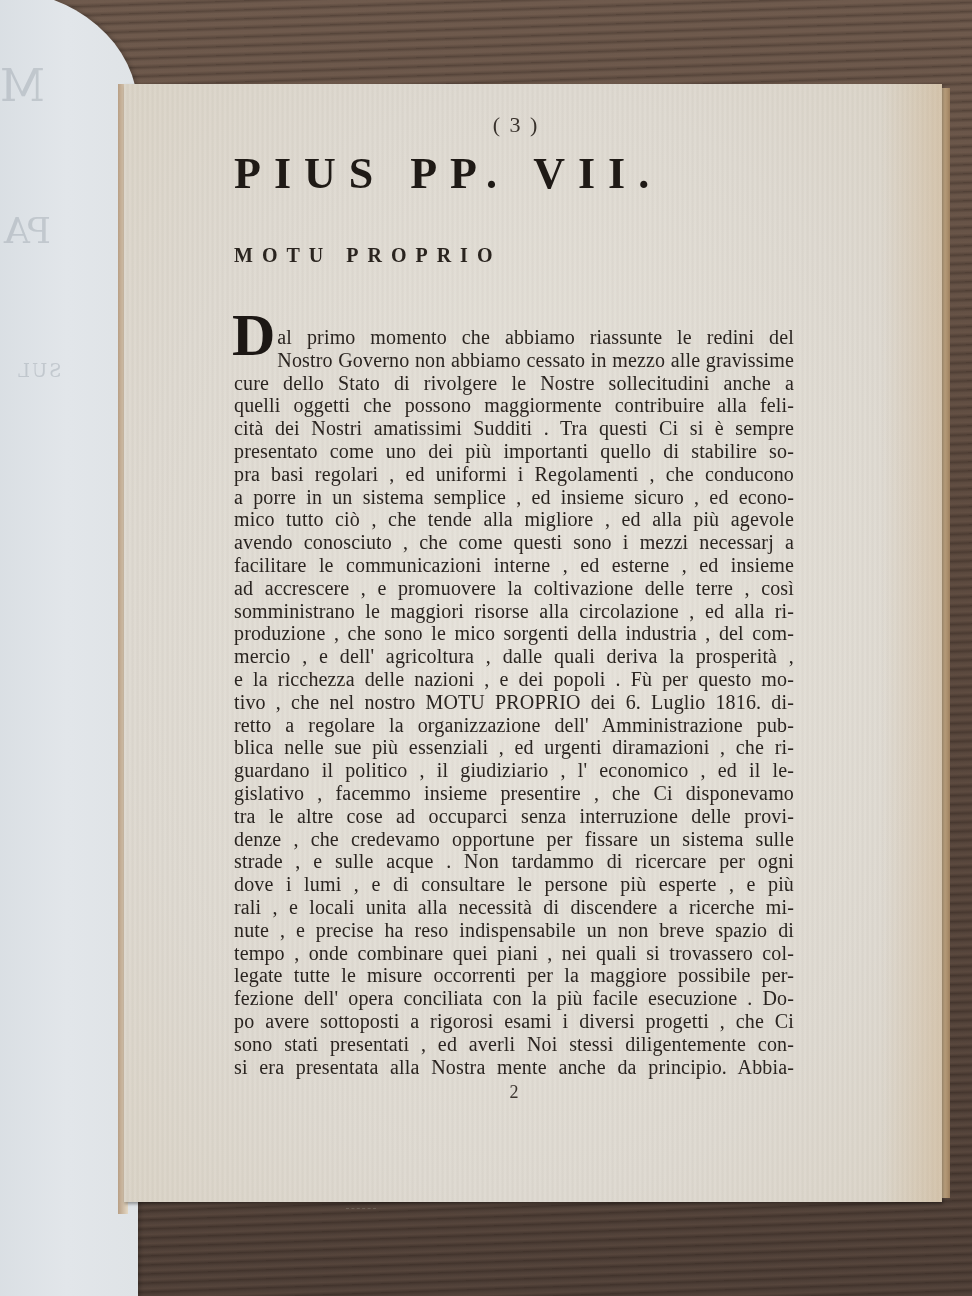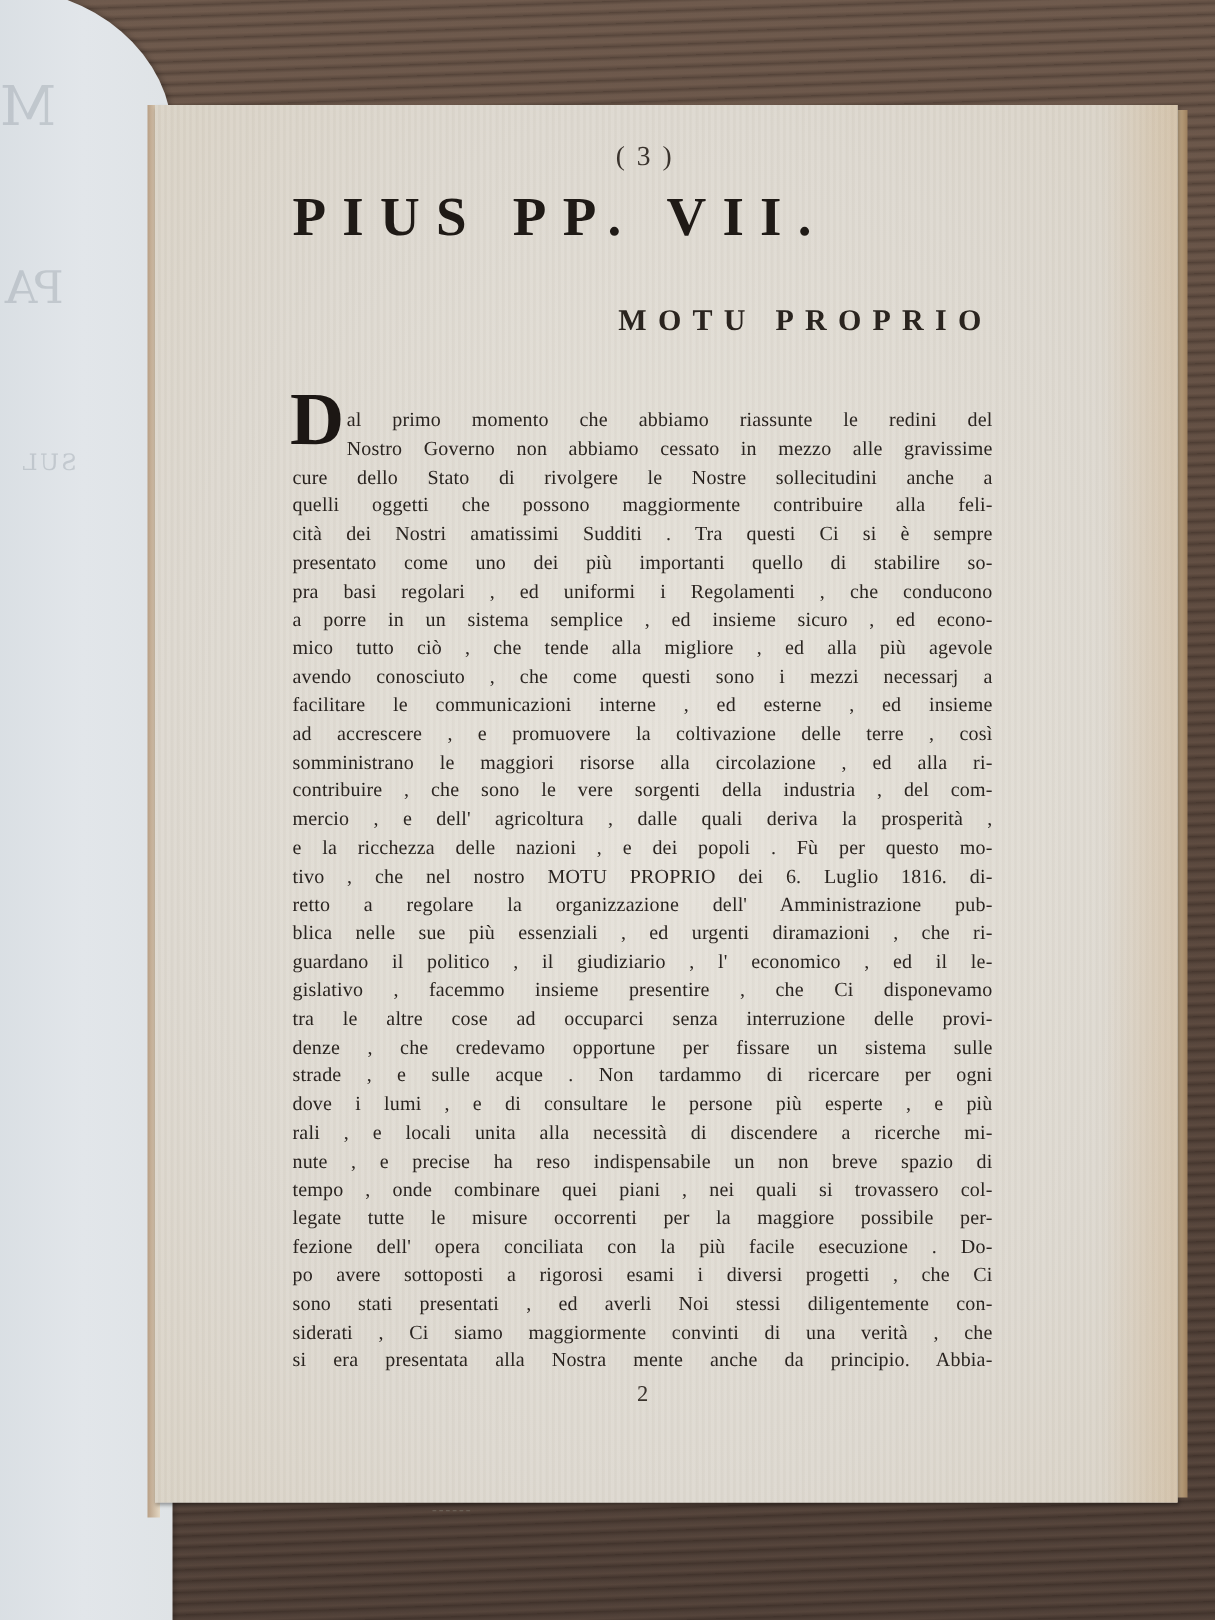--- a/index.html
+++ b/index.html
@@ -52,26 +52,26 @@
   }
   .page-number {
     text-align: center; font-size: 22px; letter-spacing: 2px; margin: 0; height: 30px;
     color: #3a332d; position: relative; left: 2px;
   }
   .title {
     text-align: left; font-size: 44px; font-weight: bold; letter-spacing: 13px;
     margin: 6px 0 0 0; color: #1f1a16; height: 56px;
   }
   .subtitle {
-    text-align: right; font-size: 24px; font-weight: bold; letter-spacing: 9px;
+    text-align: left; font-size: 20px; font-weight: bold; letter-spacing: 9px;
     margin: 40px 0 16px 0; color: #2a241f; height: 30px;
   }
   .body-text { margin-top: 52px; }
   .line {
-    display: block; font-size: 16px; line-height: 22.8px; height: 22.8px;
+    display: block; font-size: 20px; line-height: 22.8px; height: 22.8px;
     white-space: nowrap; text-align: justify; text-align-last: justify;
     letter-spacing: 0.15px;
   }
   .line.first { padding-left: 0; }
   .dropcap {
     float: left; font-size: 60px; line-height: 46px; height: 46px;
     font-weight: bold; margin: -14px 2px 0 -2px; color: #1c1714;
   }
   .line.last { text-align-last: justify; }
   .signature {
@@ -110,38 +110,37 @@
       <span class="line">quelli oggetti che possono maggiormente contribuire alla feli-</span>
       <span class="line">cità dei Nostri amatissimi Sudditi . Tra questi Ci si è sempre</span>
       <span class="line">presentato come uno dei più importanti quello di stabilire so-</span>
       <span class="line">pra basi regolari , ed uniformi i Regolamenti , che conducono</span>
       <span class="line">a porre in un sistema semplice , ed insieme sicuro , ed econo-</span>
       <span class="line">mico tutto ciò , che tende alla migliore , ed alla più agevole</span>
       <span class="line">avendo conosciuto , che come questi sono i mezzi necessarj a</span>
       <span class="line">facilitare le communicazioni interne , ed esterne , ed insieme</span>
       <span class="line">ad accrescere , e promuovere la coltivazione delle terre , così</span>
       <span class="line">somministrano le maggiori risorse alla circolazione , ed alla ri-</span>
-      <span class="line">contribuire , che sono le vere sorgenti della industria , del com-</span>
+      <span class="line">produzione , che sono le mico sorgenti della industria , del com-</span>
       <span class="line">mercio , e dell' agricoltura , dalle quali deriva la prosperità ,</span>
       <span class="line">e la ricchezza delle nazioni , e dei popoli . Fù per questo mo-</span>
       <span class="line">tivo , che nel nostro MOTU PROPRIO dei 6. Luglio 1816. di-</span>
       <span class="line">retto a regolare la organizzazione dell' Amministrazione pub-</span>
       <span class="line">blica nelle sue più essenziali , ed urgenti diramazioni , che ri-</span>
       <span class="line">guardano il politico , il giudiziario , l' economico , ed il le-</span>
       <span class="line">gislativo , facemmo insieme presentire , che Ci disponevamo</span>
       <span class="line">tra le altre cose ad occuparci senza interruzione delle provi-</span>
       <span class="line">denze , che credevamo opportune per fissare un sistema sulle</span>
       <span class="line">strade , e sulle acque . Non tardammo di ricercare per ogni</span>
       <span class="line">dove i lumi , e di consultare le persone più esperte , e più</span>
       <span class="line">rali , e locali unita alla necessità di discendere a ricerche mi-</span>
       <span class="line">nute , e precise ha reso indispensabile un non breve spazio di</span>
       <span class="line">tempo , onde combinare quei piani , nei quali si trovassero col-</span>
       <span class="line">legate tutte le misure occorrenti per la maggiore possibile per-</span>
       <span class="line">fezione dell' opera conciliata con la più facile esecuzione . Do-</span>
       <span class="line">po avere sottoposti a rigorosi esami i diversi progetti , che Ci</span>
       <span class="line">sono stati presentati , ed averli Noi stessi diligentemente con-</span>
-      <span class="line">siderati , Ci siamo maggiormente convinti di una verità , che</span>
       <span class="line last">si era presentata alla Nostra mente anche da principio. Abbia-</span>
     </div>
     <div class="signature">2</div>
   </div>
   <div class="rule"></div>
 </div>
 
 </body></html>

